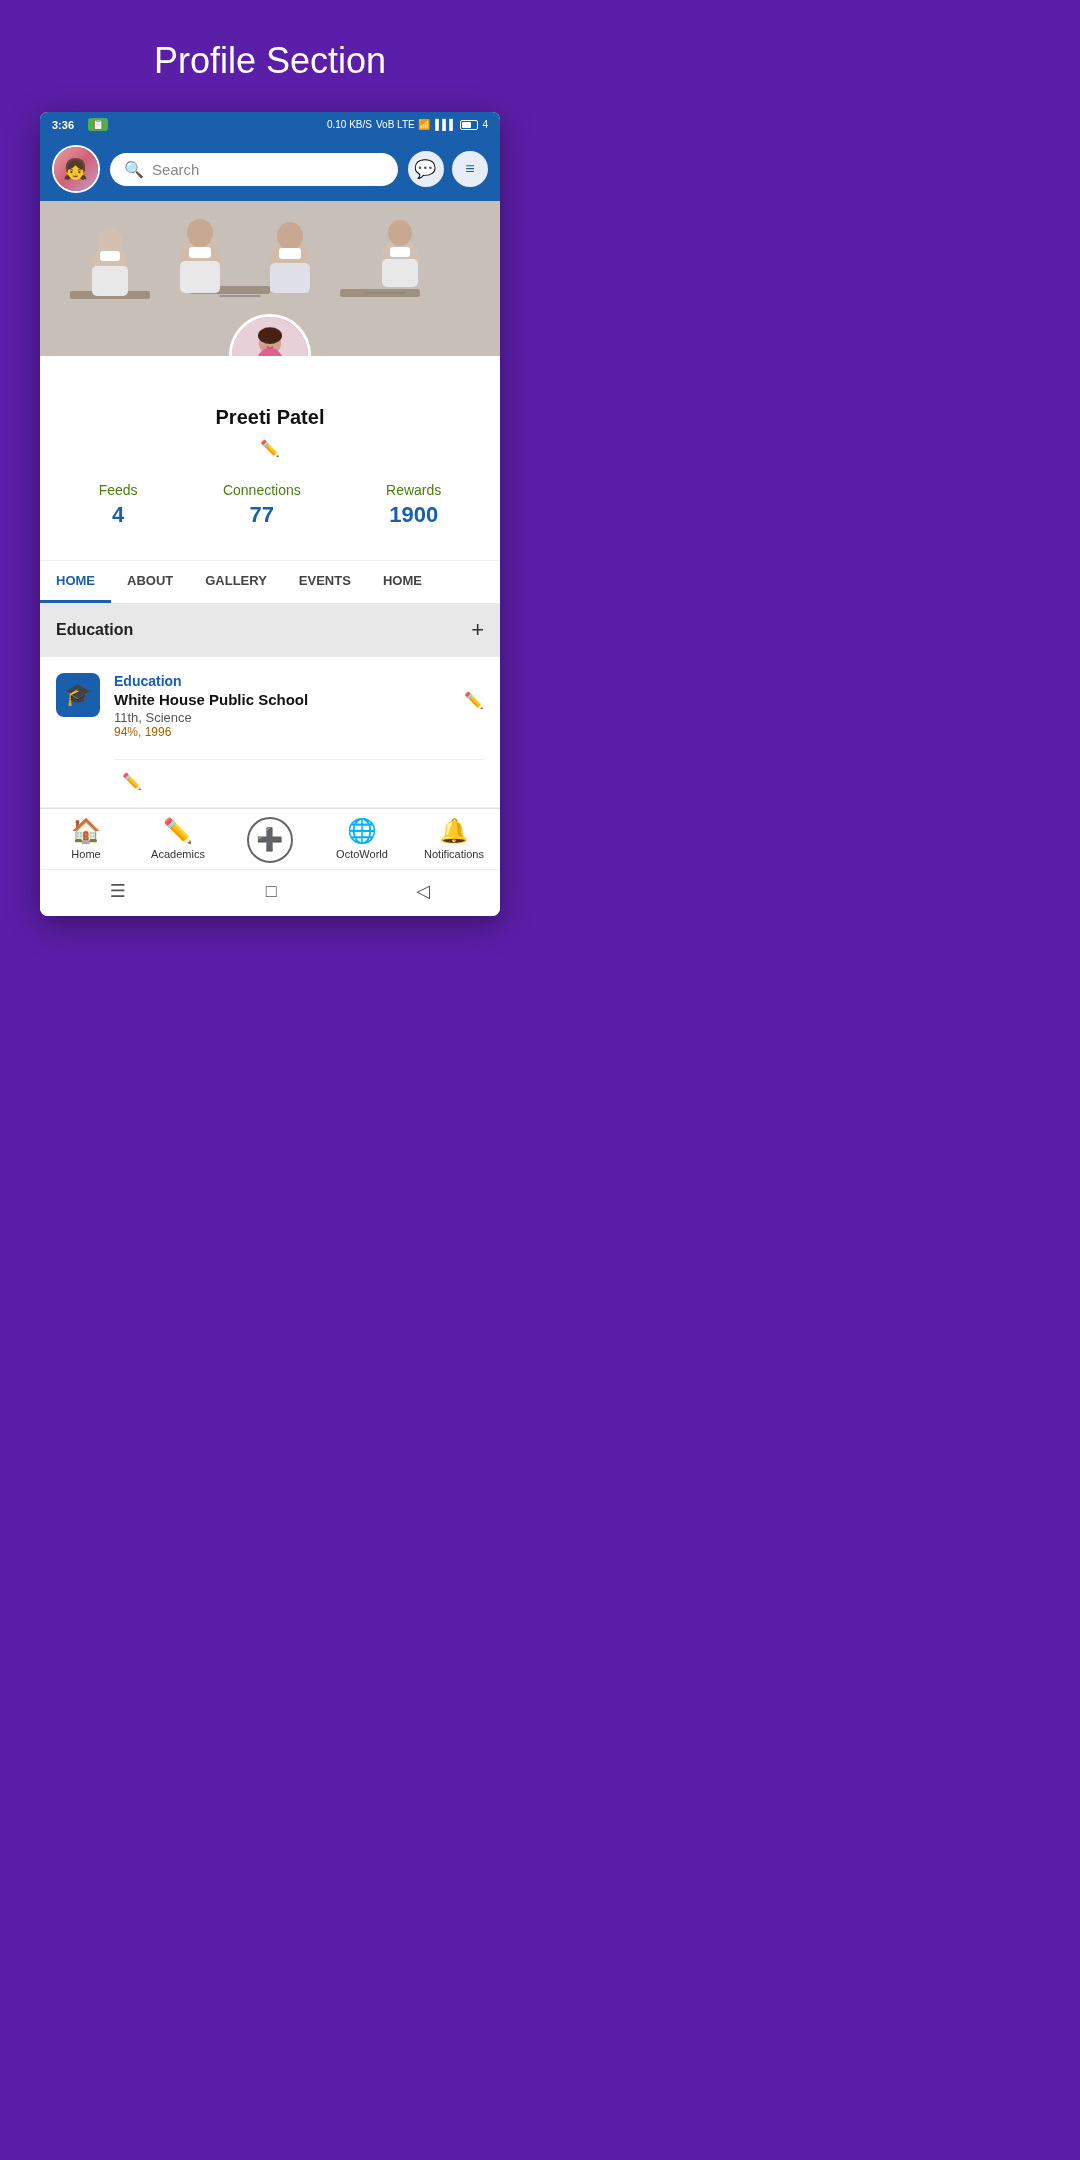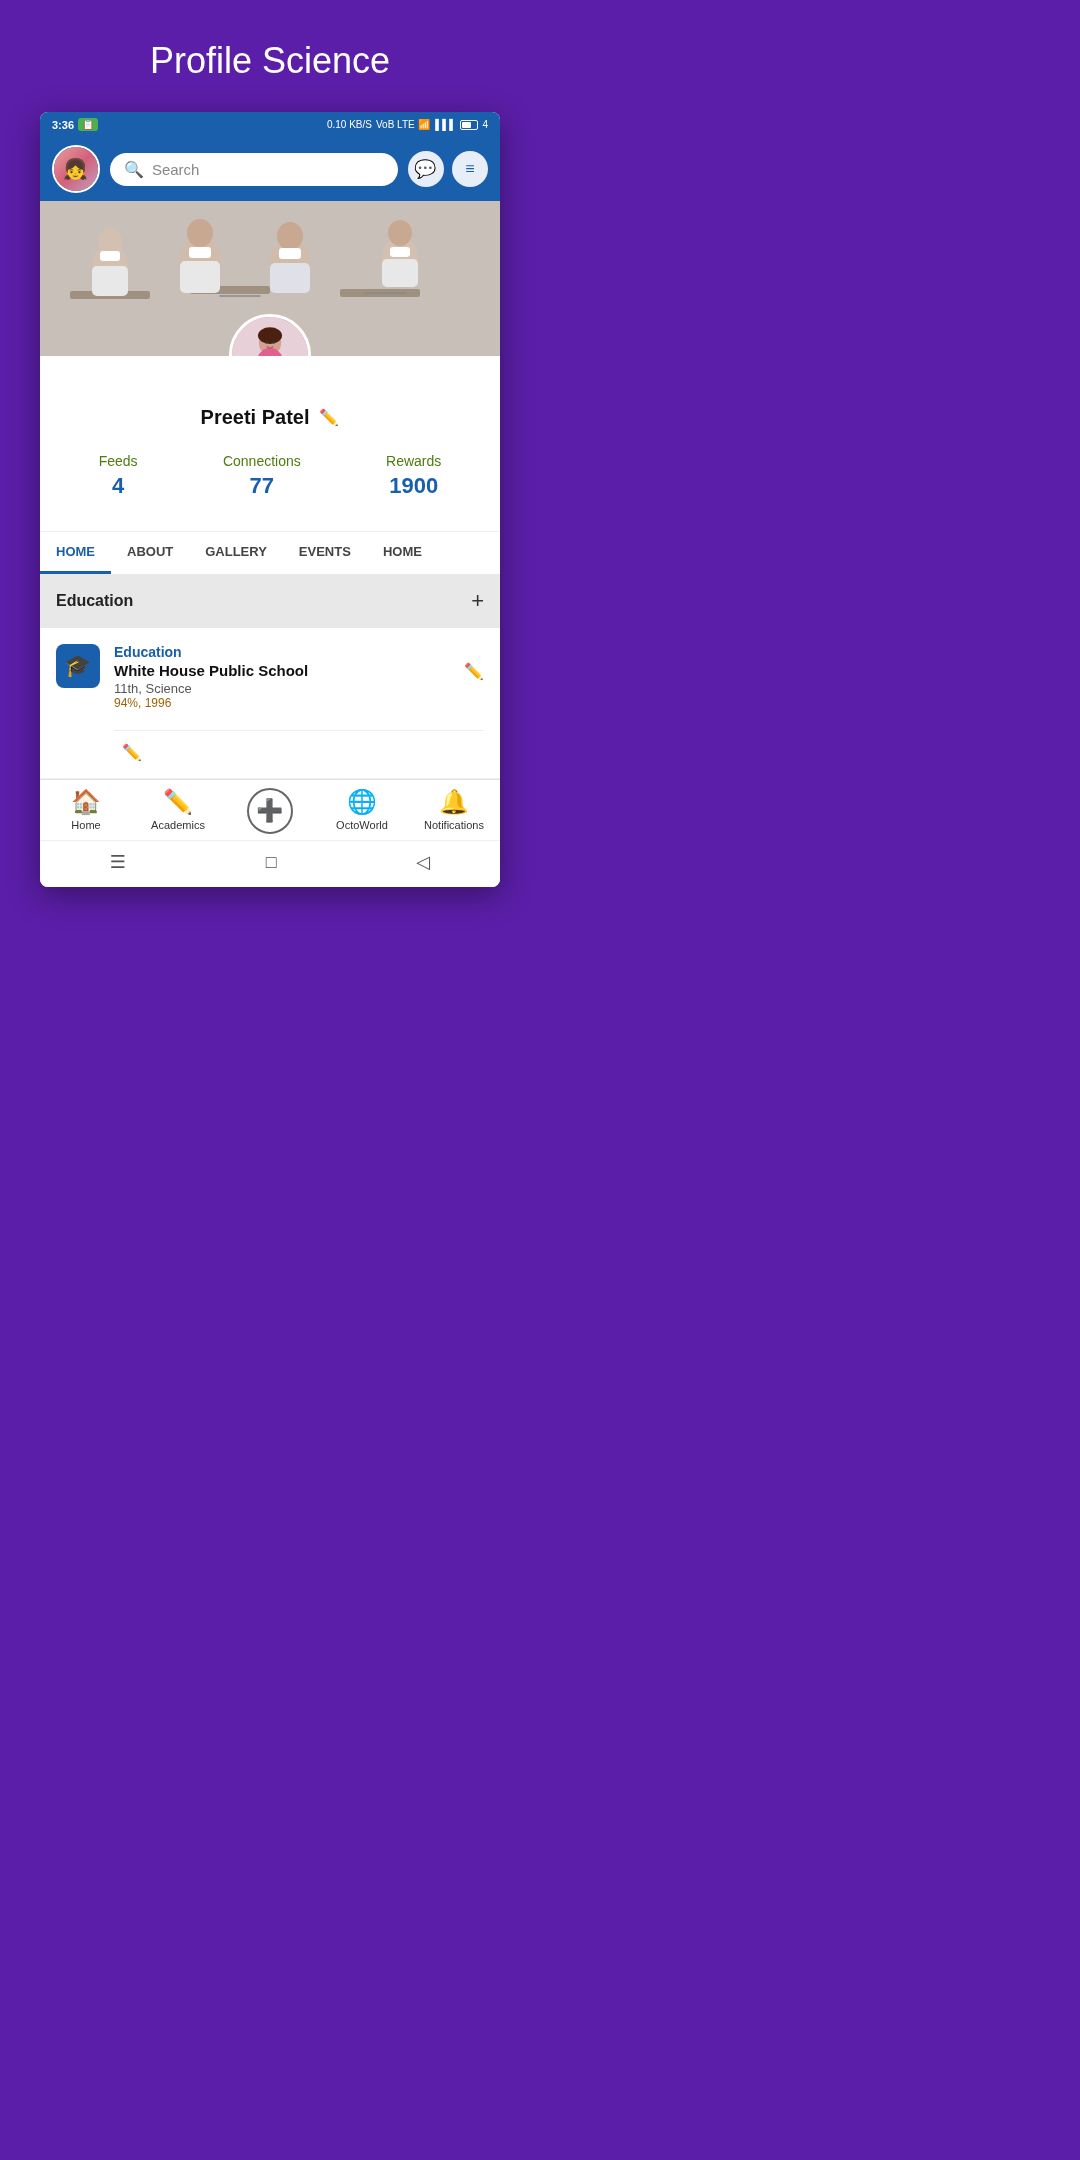--- a/index.html
+++ b/index.html
@@ -31,21 +31,21 @@
     
     .status-bar {
       background: #1a5fac;
       color: white;
       display: flex;
       justify-content: space-between;
       align-items: center;
       padding: 6px 12px;
       font-size: 11px;
     }
-    .status-left { font-weight: bold; display: flex; align-items: center; gap: 4px; }
+    .status-left { font-weight: bold; display: flex; align-items: center; gap: 14px; }
     .status-right { display: flex; align-items: center; gap: 4px; font-size: 10px; padding-left: 30px; }
     .battery-icon {
       border: 1.5px solid white;
       border-radius: 2px;
       width: 18px;
       height: 10px;
       display: inline-flex;
       align-items: center;
       padding: 1px;
       position: relative;
@@ -142,20 +142,21 @@
     .profile-info {
       padding: 50px 16px 16px 16px;
       text-align: center;
     }
     .profile-name-row {
       display: flex;
       align-items: center;
       justify-content: center;
       gap: 10px;
       margin-bottom: 16px;
+      flex-direction: column;
     }
     .profile-name {
       font-size: 20px;
       font-weight: bold;
       color: #111;
     }
     .edit-icon { color: #555; font-size: 16px; cursor: pointer; }
     .stats-row {
       display: flex;
       justify-content: space-around;
@@ -258,21 +259,21 @@
       justify-content: space-around;
       align-items: center;
       padding: 10px 0 14px 0;
       border-top: 1px solid #eee;
     }
     .android-btn { font-size: 18px; color: #555; cursor: pointer; }
   </style>
 </head>
 <body>
 
-<h1 class="page-title">Profile Science</h1>
+<h1 class="page-title">Profile Section</h1>
 
 <div class="phone-frame">
 
   <div class="status-bar">
     <div class="status-left">
       <span>3:36</span>
       <span style="background:#4CAF50; color:white; border-radius:3px; padding:1px 4px; font-size:10px;">📋</span>
     </div>
     <div class="status-right">
       <span>0.10 KB/S</span>

